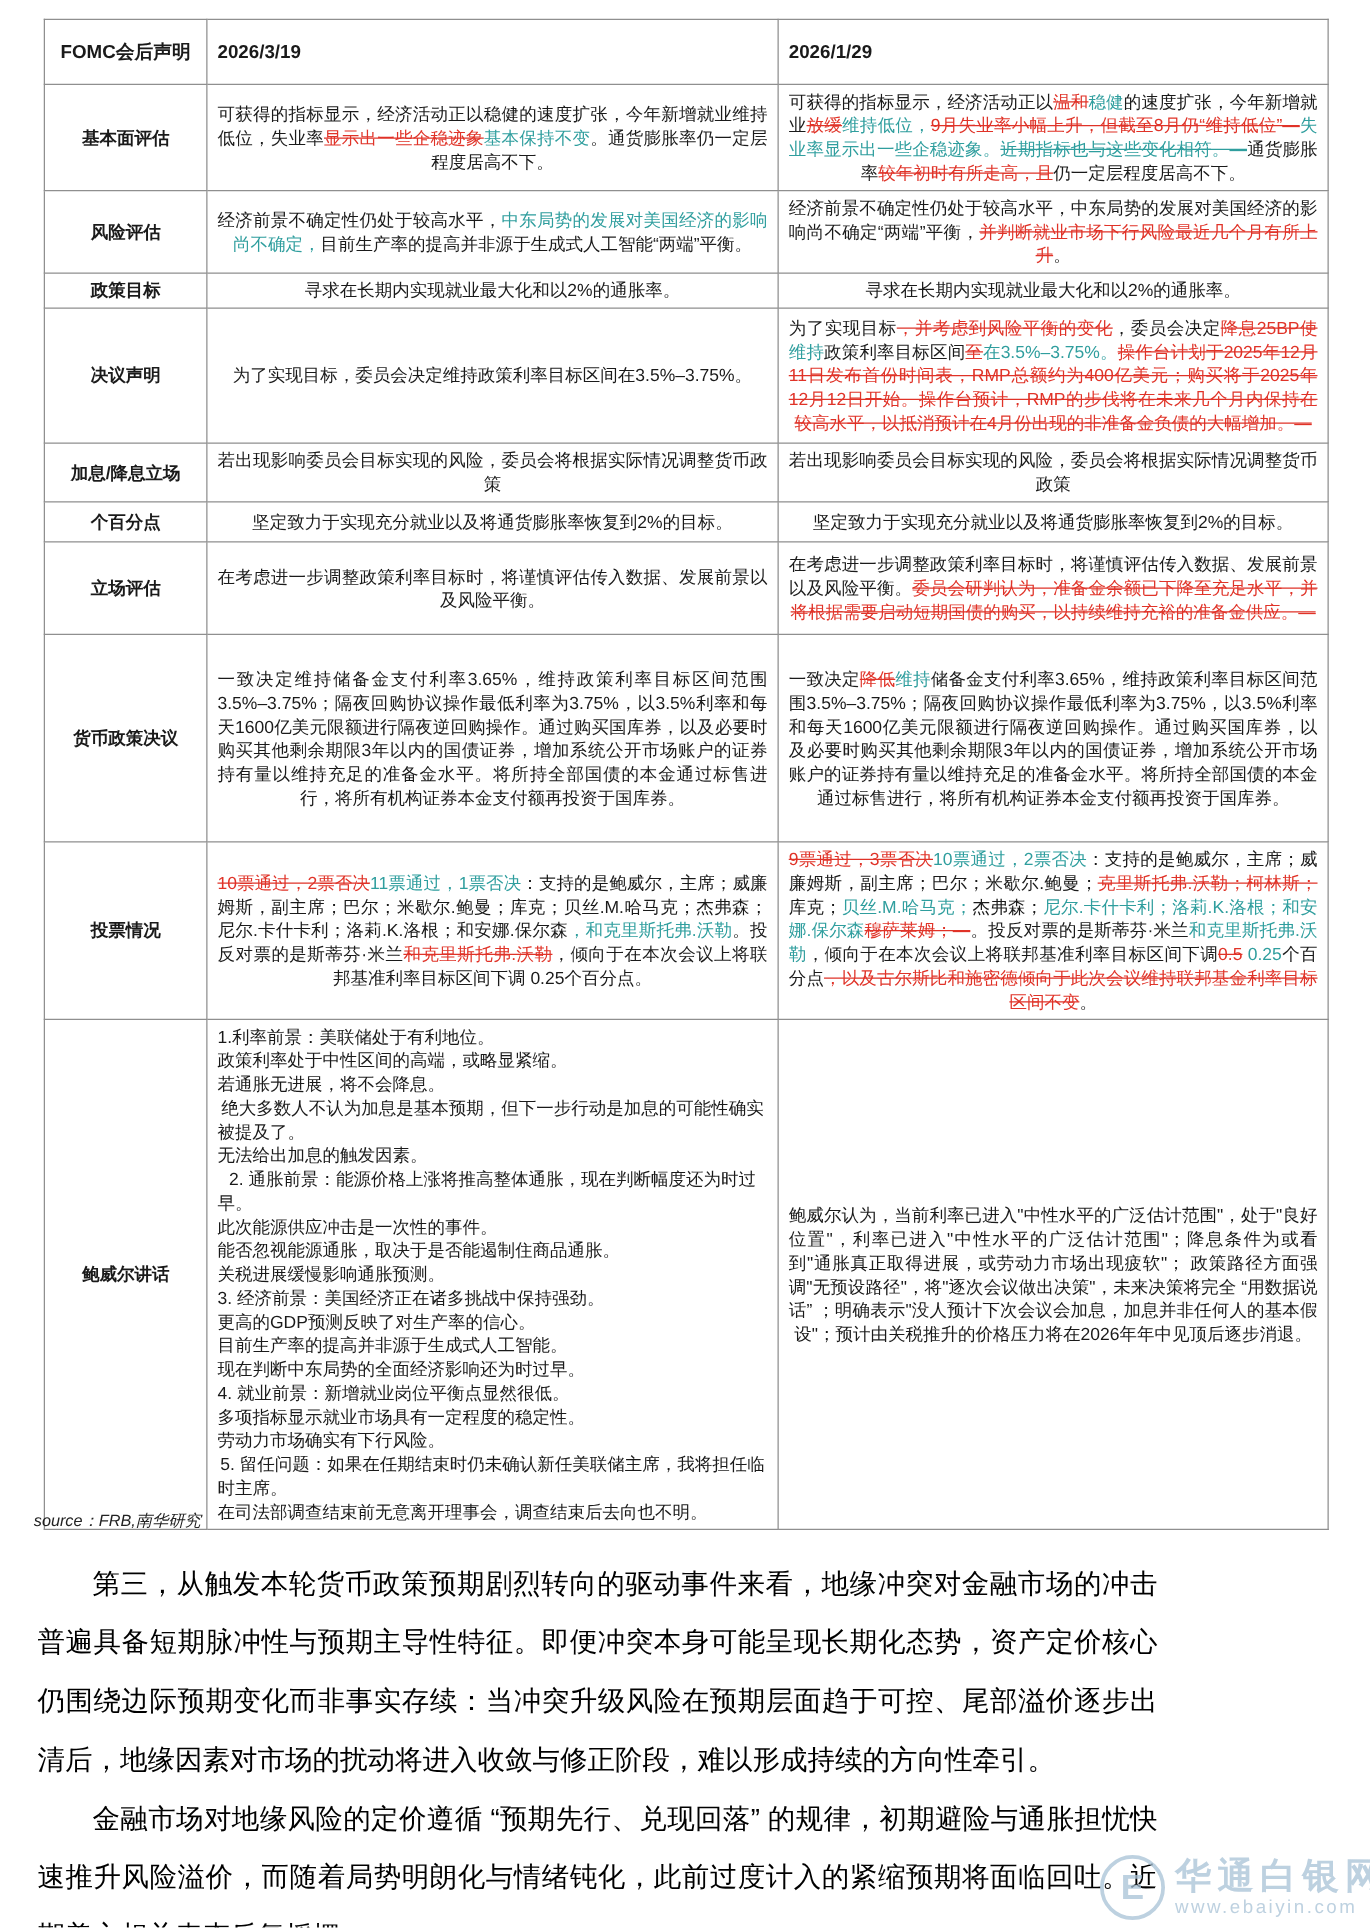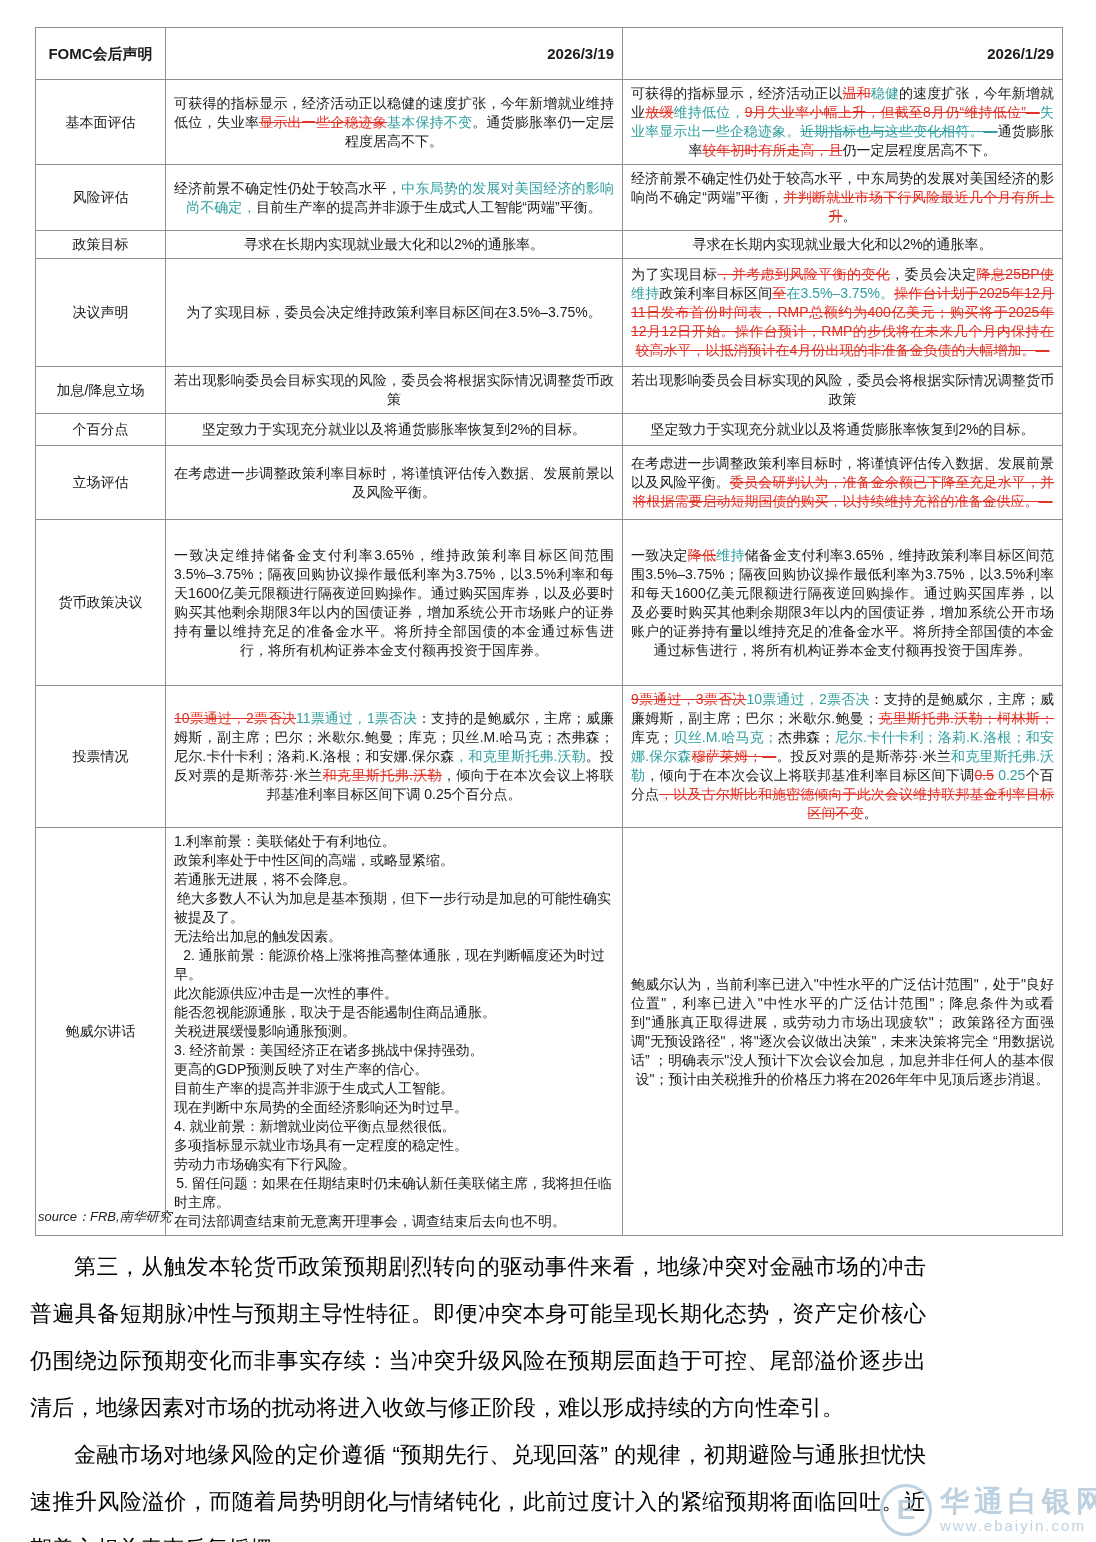--- a/index.html
+++ b/index.html
@@ -11,59 +11,59 @@
   html,body{margin:0;padding:0;background:#ffffff;}
   body{
     width:1096px;height:1542px;position:relative;overflow:hidden;
     font-family:"Liberation Sans","DejaVu Sans",sans-serif;
     color:var(--ink);
   }
   
   .fomc-table{
     position:absolute;left:35px;top:15px;width:1027px;
     border-collapse:collapse;table-layout:fixed;
-    font-size:14px;line-height:19px;margin-top:12px;
+    font-size:14px;line-height:19px;
   }
   .fomc-table col.c-label{width:130px;}
   .fomc-table col.c-left{width:457px;}
   .fomc-table col.c-right{width:440px;}
   .fomc-table th,.fomc-table td{
     border:1px solid #8f8f8f;
     padding:4px 8px;
     vertical-align:middle;
   }
   .fomc-table thead tr{height:52px;}
-  .fomc-table thead th{font-size:15px;font-weight:bold;text-align:right;}
+  .fomc-table thead th{font-size:15px;font-weight:bold;text-align:left;}
   .fomc-table th.corner{text-align:center;}
   tbody tr:nth-child(1){height:84px;}
   tbody tr:nth-child(2){height:64px;}
   tbody tr:nth-child(3){height:22px;}
   tbody tr:nth-child(4){height:108px;}
   tbody tr:nth-child(5){height:38px;}
   tbody tr:nth-child(6){height:32px;}
   tbody tr:nth-child(7){height:74px;}
   tbody tr:nth-child(8){height:166px;}
   tbody tr:nth-child(9){height:142px;}
   tbody tr:nth-child(10){height:386px;}
   td.lbl{
-    font-weight:normal;text-align:center;font-size:14px;
+    font-weight:bold;text-align:center;font-size:14px;
   }
   td.cell{
     text-align:justify;text-align-last:center;
   }
   td.cell.list{
     text-align:center;text-align-last:left;white-space:pre-line;
   }
   .sg-k{color:var(--ink);}
   .sg-rs{color:var(--red);text-decoration:line-through;}
   .sg-t{color:var(--teal);}
   .sg-ts{color:var(--teal);text-decoration:line-through;}
   
   .source-note{
-    position:absolute;left:38px;top:1208px;
+    position:absolute;left:27px;top:1208px;
     font-size:13px;font-style:italic;color:#222;
   }
   
   .body-text{
     position:absolute;left:0;top:1243px;width:956px;
     padding:0 30px;
     font-size:22px;line-height:47px;color:#000;
     text-align:justify;
   }
   .body-text p{margin:0;text-indent:2em;}

